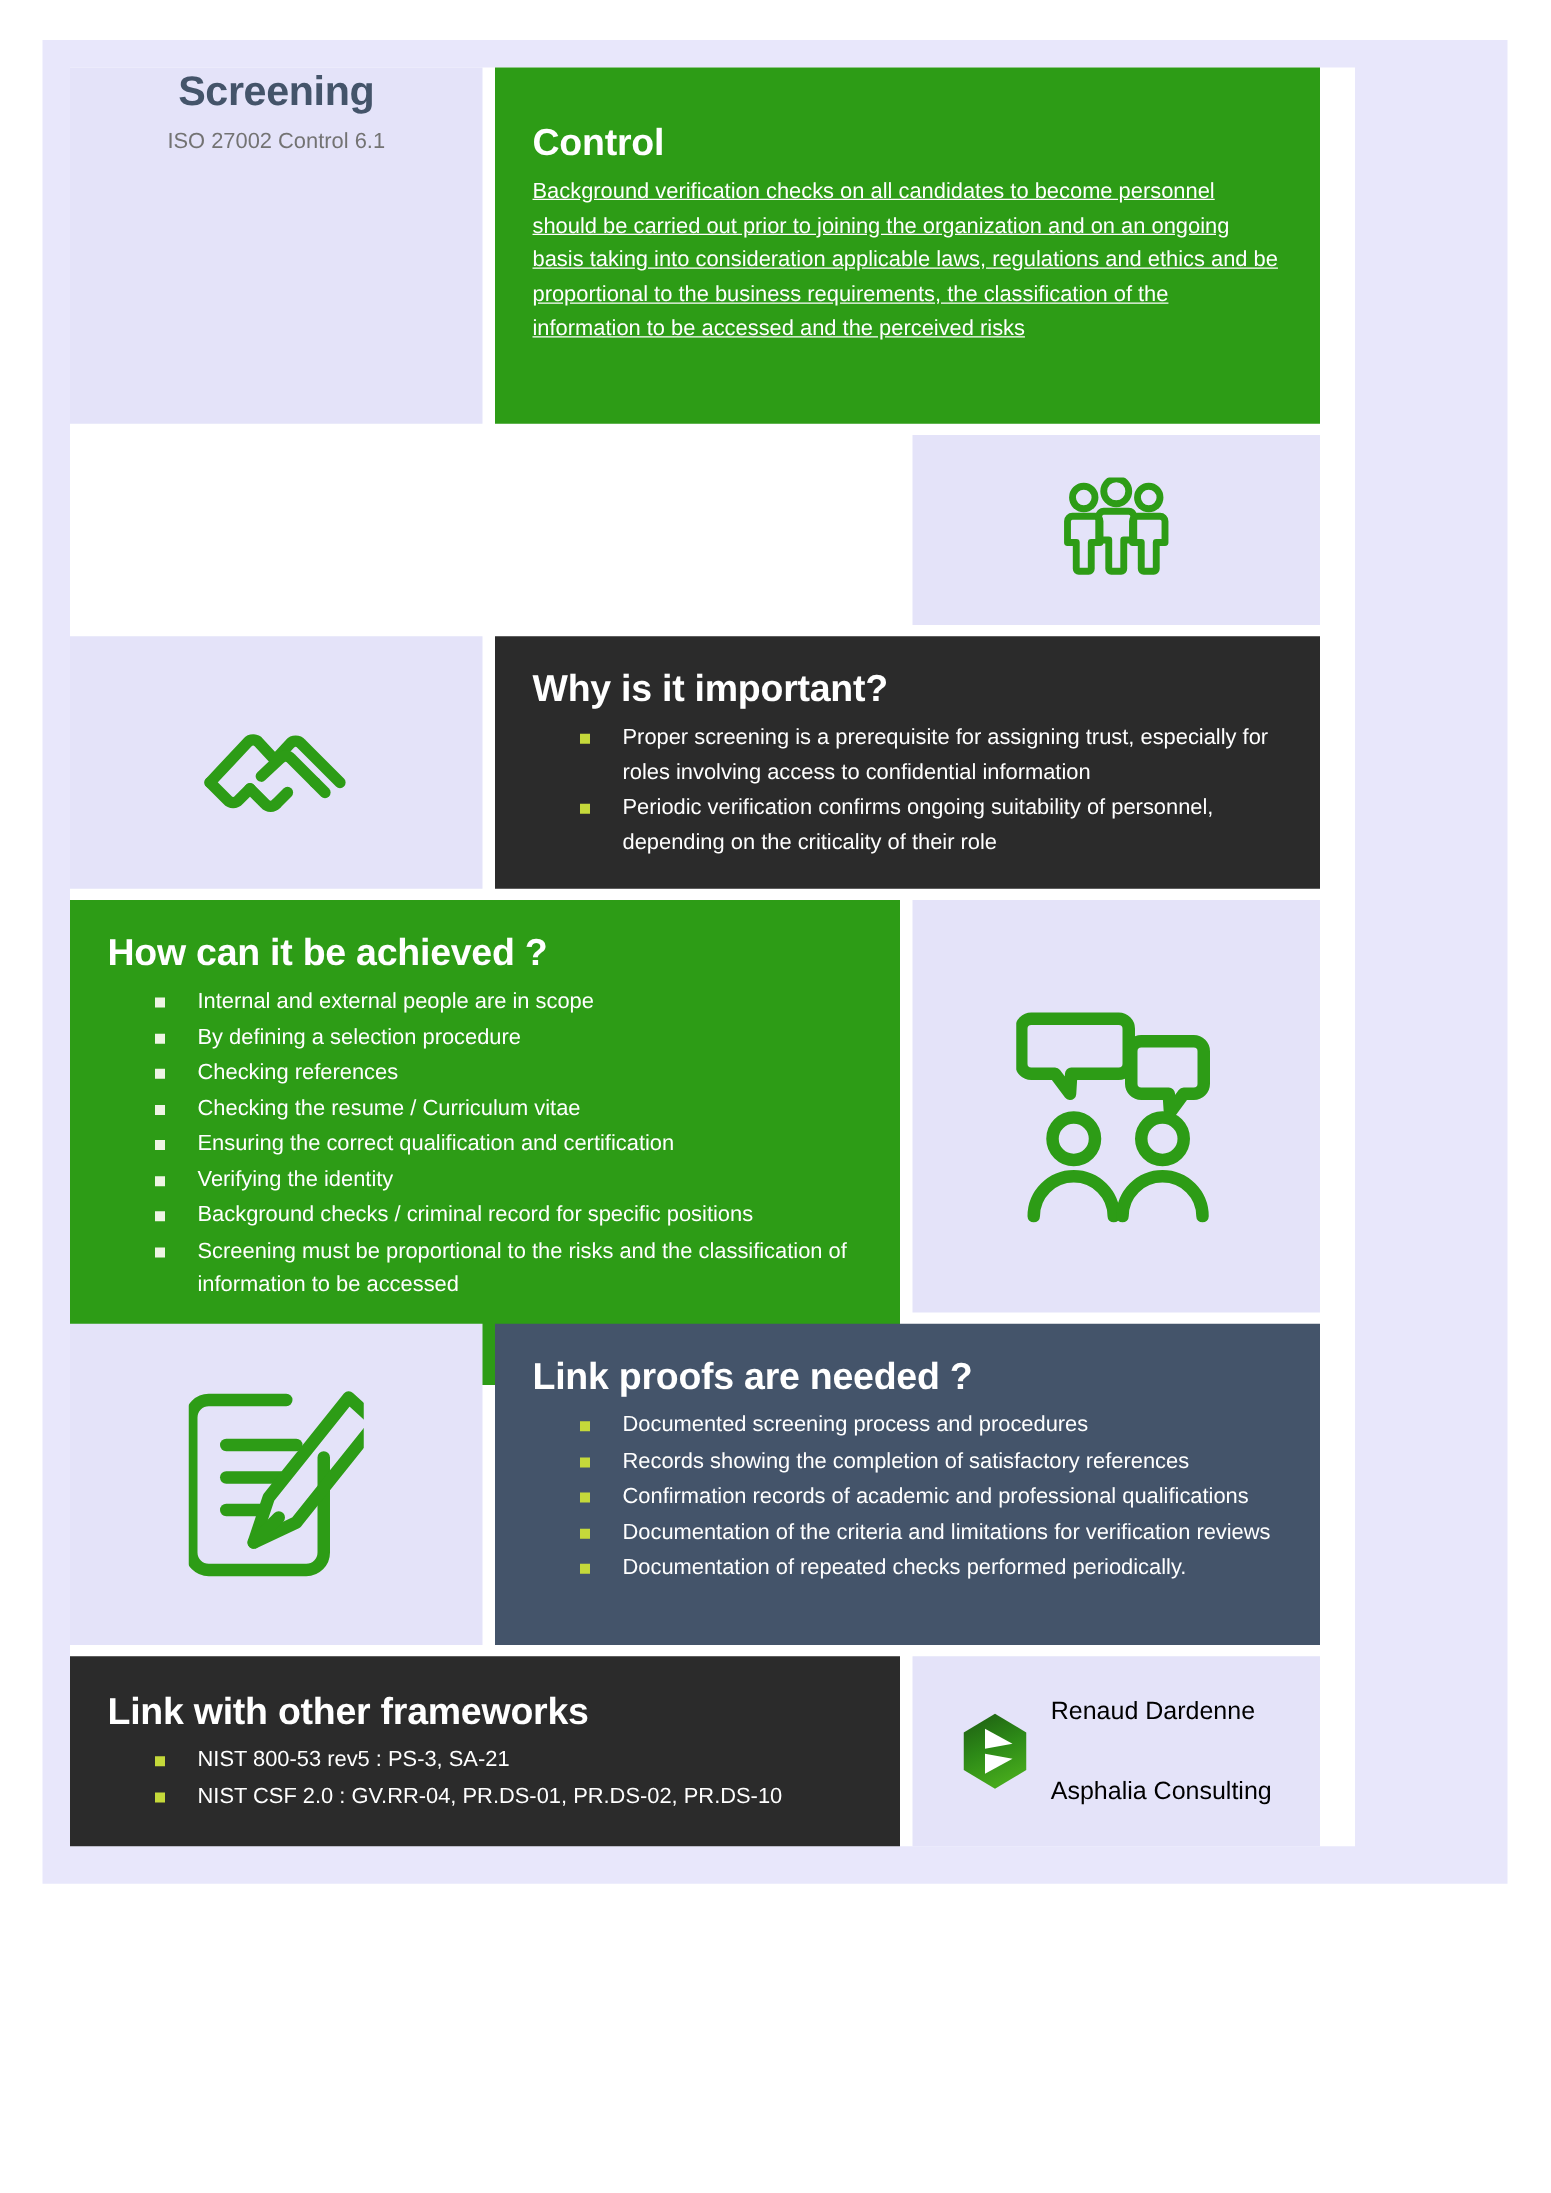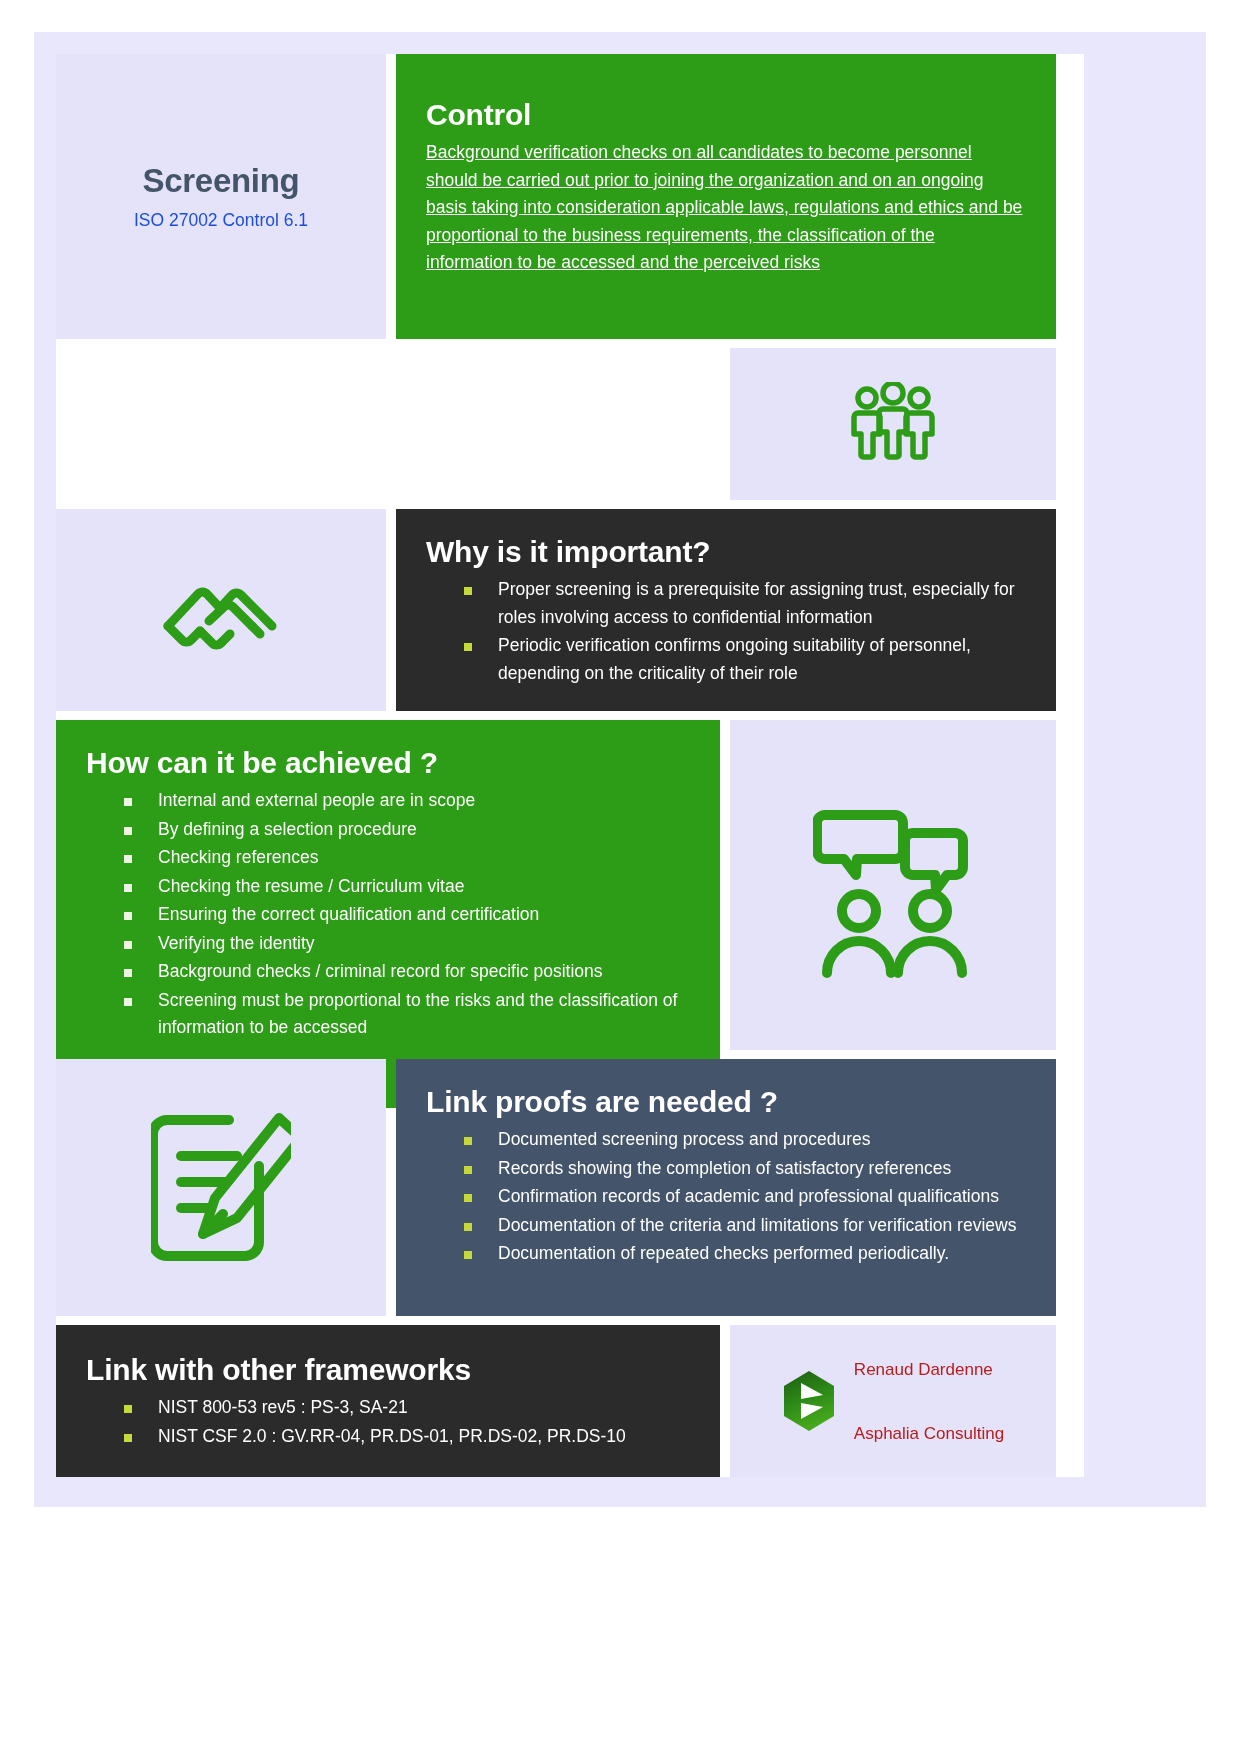--- a/index.html
+++ b/index.html
@@ -75,32 +75,31 @@
     height: 8px;
     background: #c5d93a;
   }
   ul.bullets.on-green li::before { background: #eef5e4; }
 
   
   .title-card {
     display: flex;
     flex-direction: column;
     align-items: center;
-    justify-content: center;
     height: 100%;
   }
   .title-card .big {
     font-size: 33px;
     font-weight: bold;
     color: #44546a;
     letter-spacing: -0.3px;
   }
   .title-card .sub {
     font-size: 17.5px;
-    color: #1d4ed8;
+    color: #737373;
     margin-top: 10px;
   }
 
   
   .icon-cell {
     display: flex;
     align-items: center;
     justify-content: center;
     height: 100%;
     width: 100%;
@@ -110,23 +109,23 @@
   .sig {
     display: flex;
     align-items: center;
     justify-content: center;
     height: 100%;
     gap: 18px;
   }
   .sig-text {
     display: flex;
     flex-direction: column;
-    font-size: 17px;
+    font-size: 20px;
     line-height: 33px;
-    color: #b91c1c;
+    color: #000000;
     gap: 31px;
   }
 </style>
 </head>
 <body>
 
 <div class="page">
 <div class="sheet">
 
   <div class="panel lav" style="left:0px; top:0px; width:330px; height:285px;">

